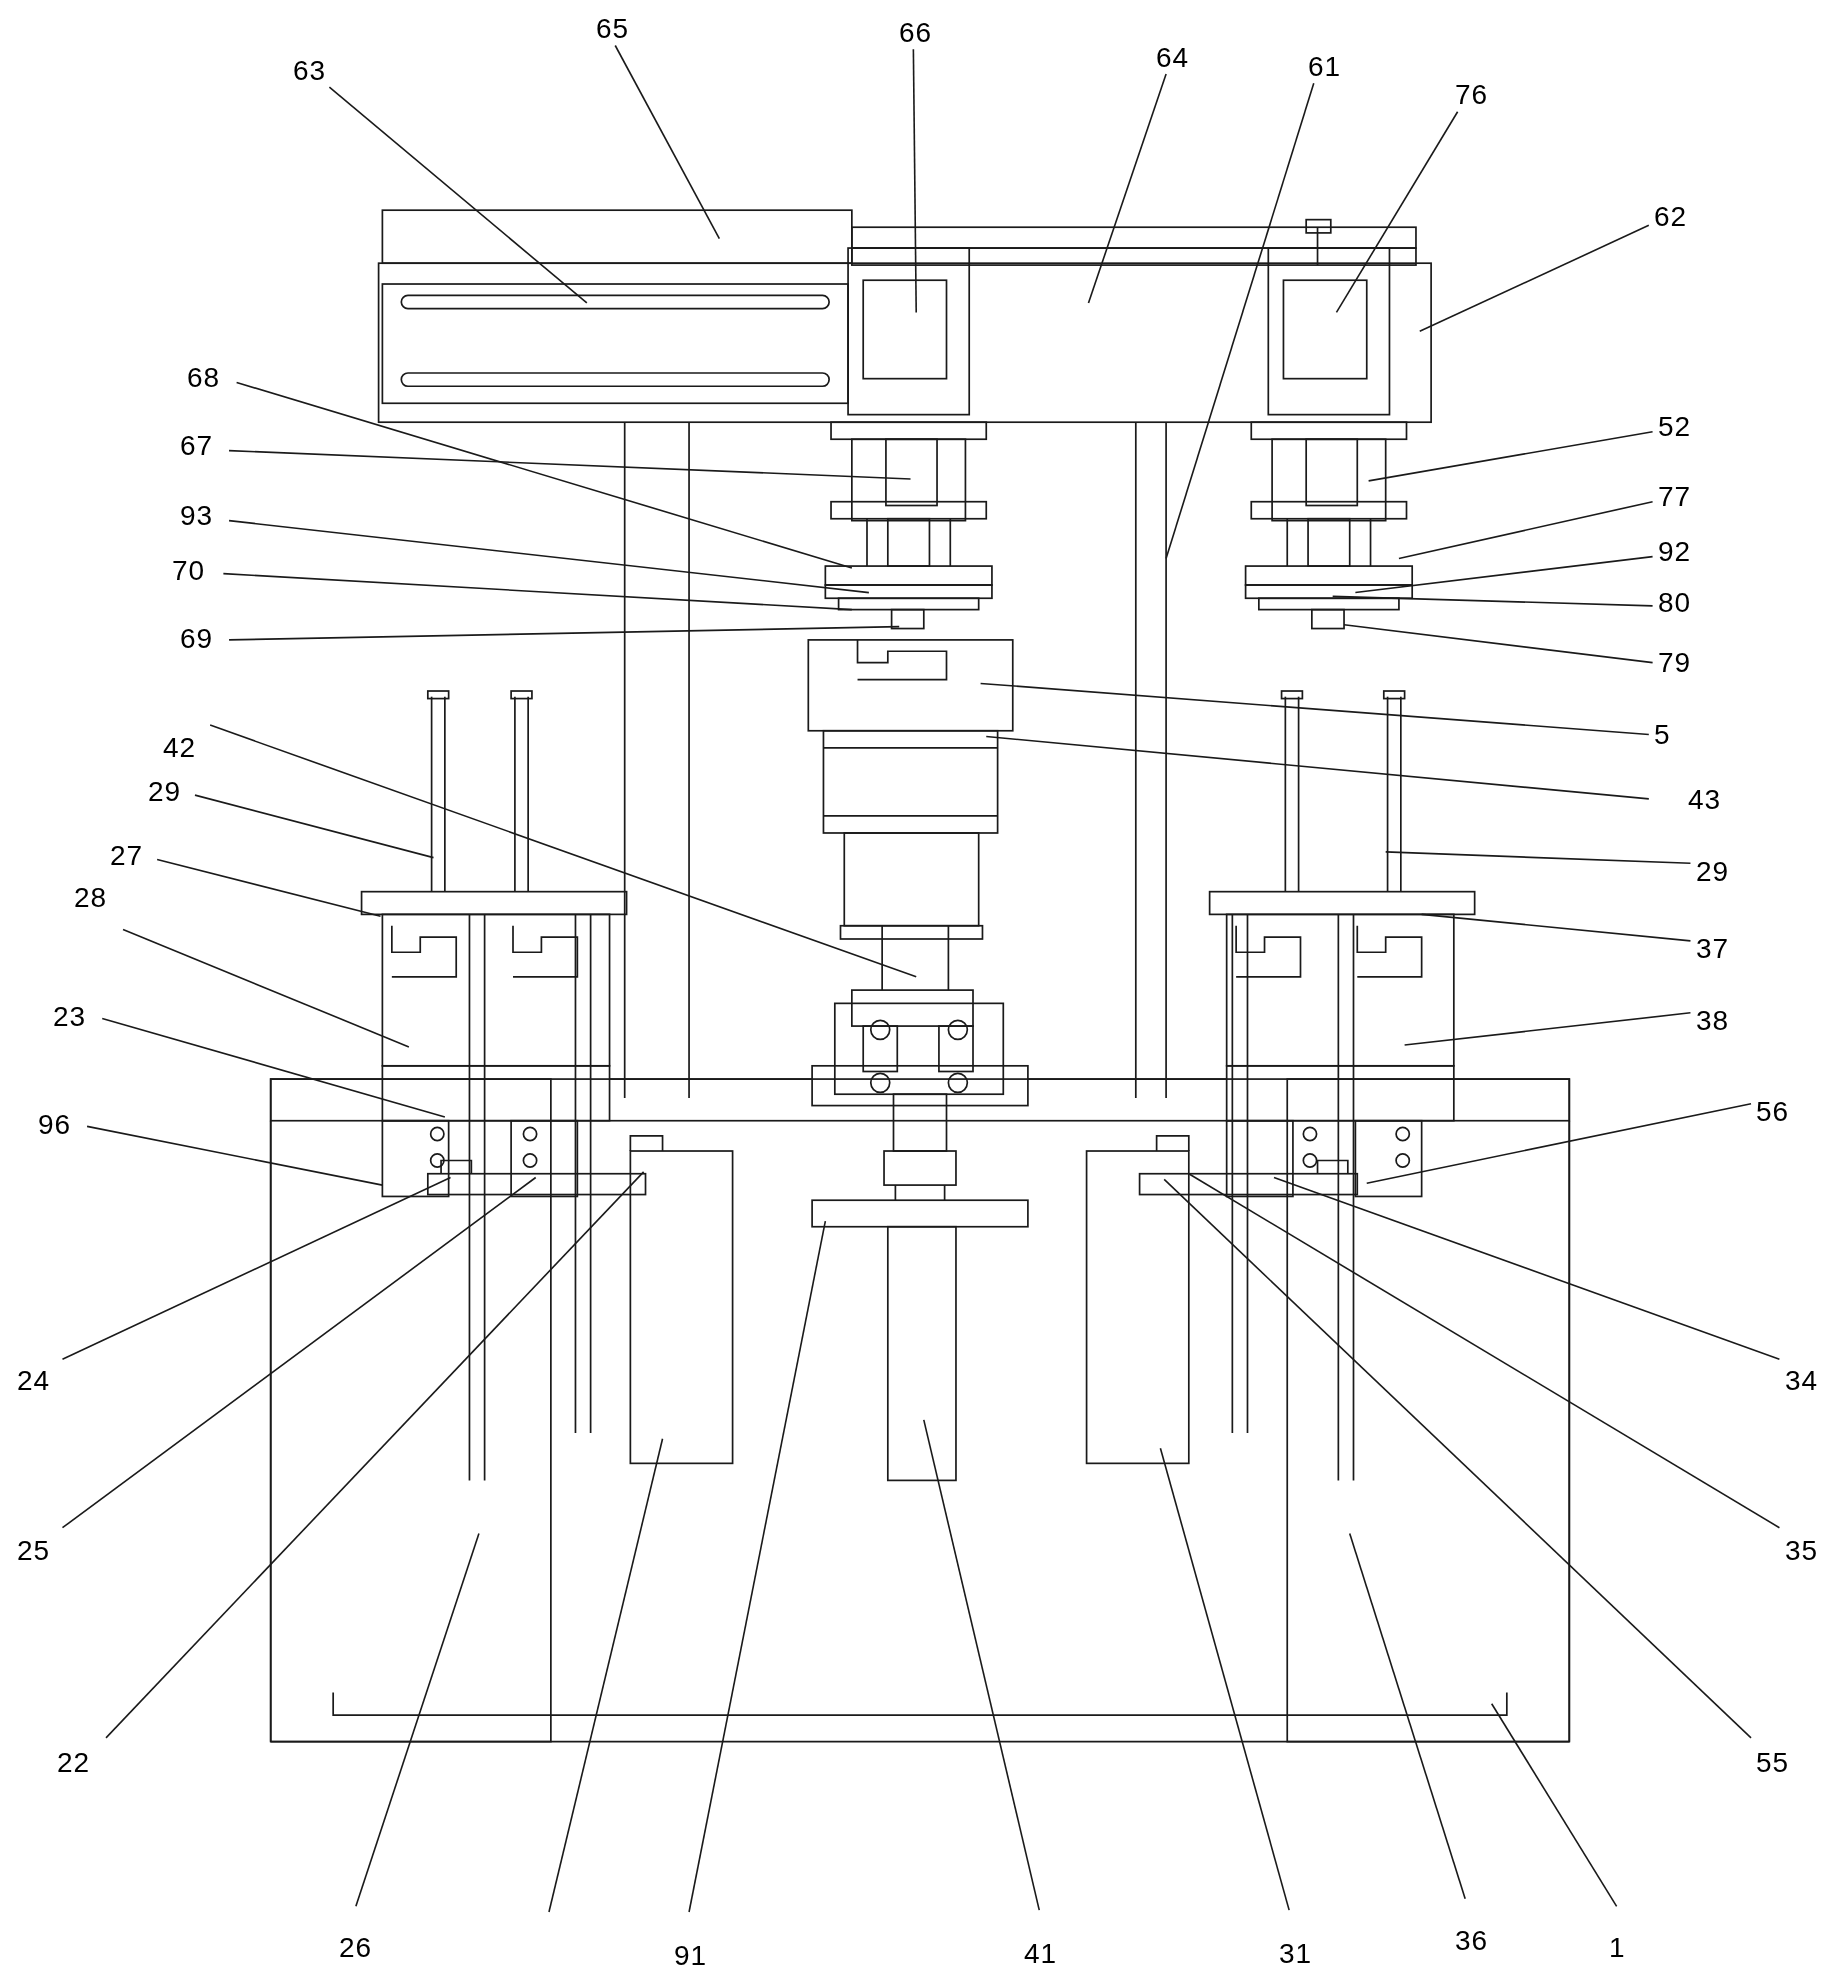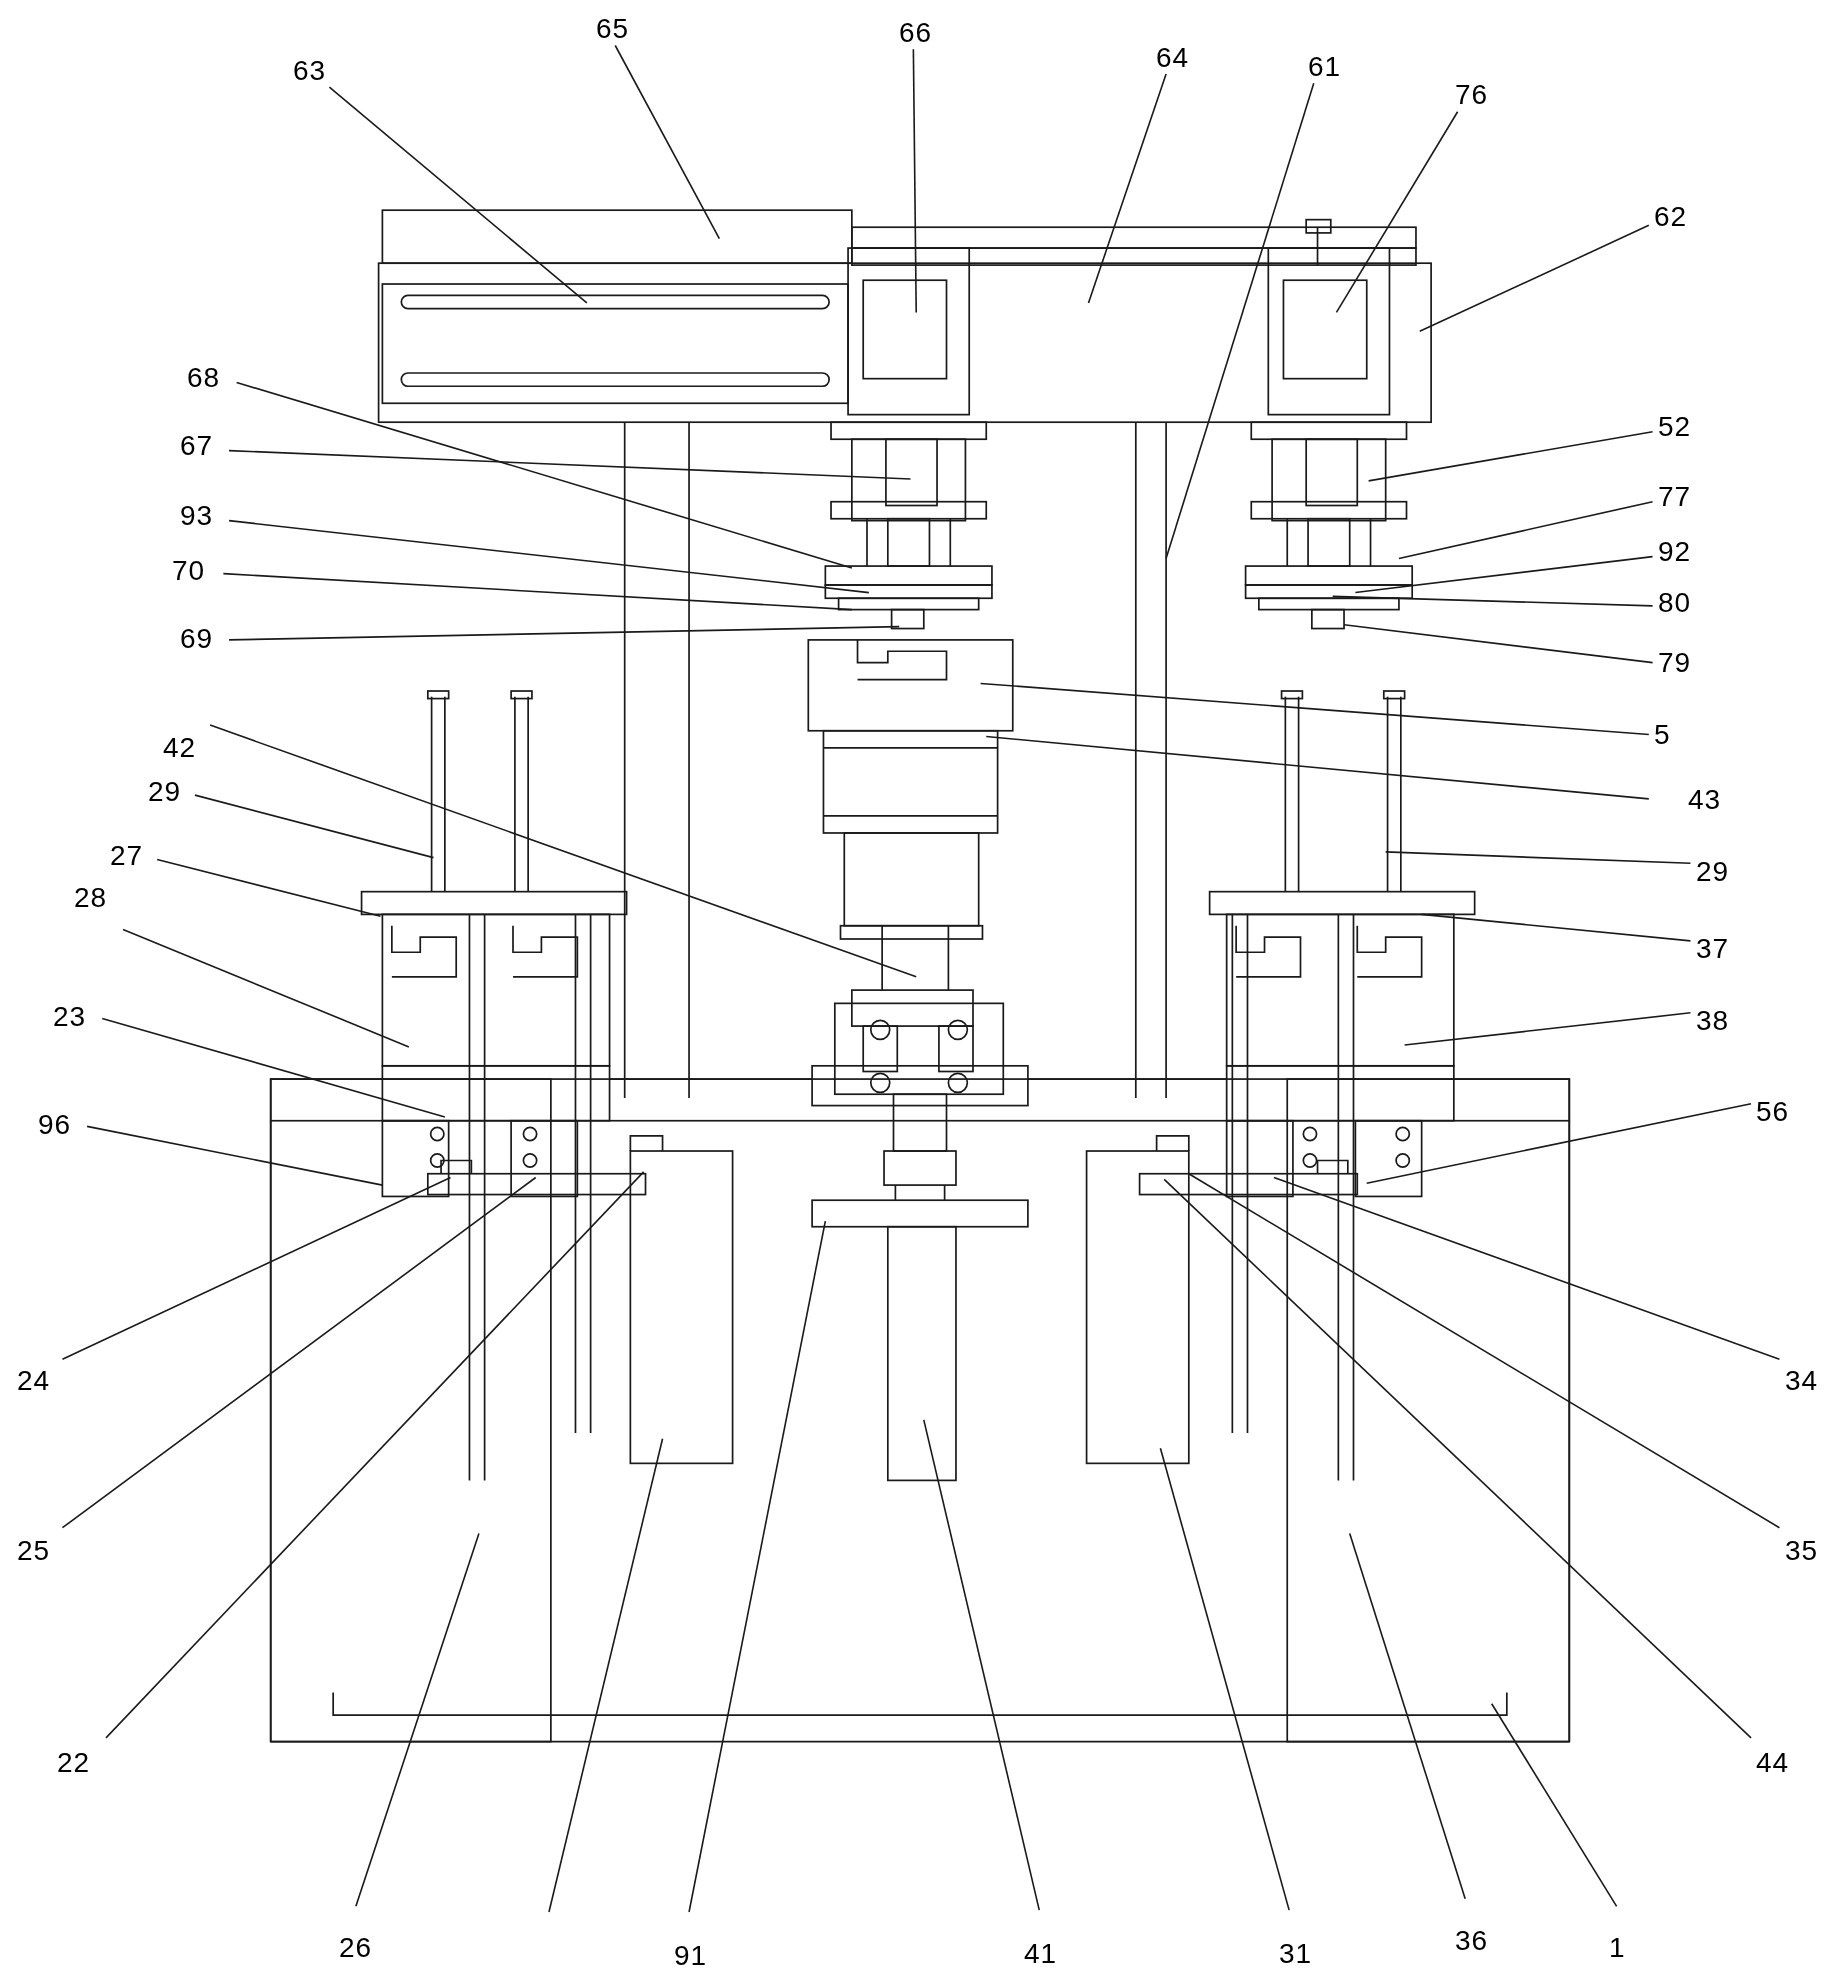--- a/index.html
+++ b/index.html
@@ -244,17 +244,17 @@
       <div class="lbl" style="left: 1024px; top: 1938px;">41</div>
       <div class="lbl" style="left: 1279px; top: 1938px;">31</div>
       <div class="lbl" style="left: 1455px; top: 1925px;">36</div>
       <div class="lbl" style="left: 1609px; top: 1932px;">1</div>
       <div class="lbl" style="left: 1696px; top: 856px;">29</div>
       <div class="lbl" style="left: 1696px; top: 933px;">37</div>
       <div class="lbl" style="left: 1696px; top: 1005px;">38</div>
       <div class="lbl" style="left: 1756px; top: 1096px;">56</div>
       <div class="lbl" style="left: 1785px; top: 1365px;">34</div>
       <div class="lbl" style="left: 1785px; top: 1535px;">35</div>
-      <div class="lbl" style="left: 1756px; top: 1747px;">44</div>
+      <div class="lbl" style="left: 1756px; top: 1747px;">55</div>
     </div>
 
 </div>
 
 
 </body></html>

